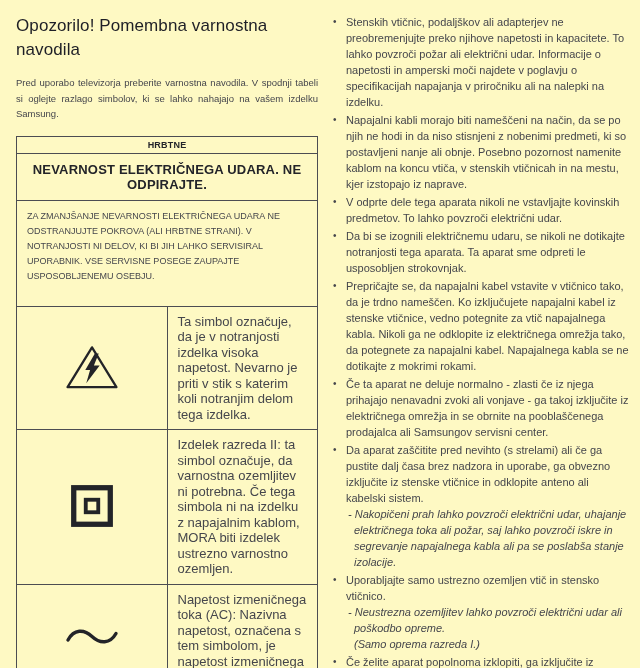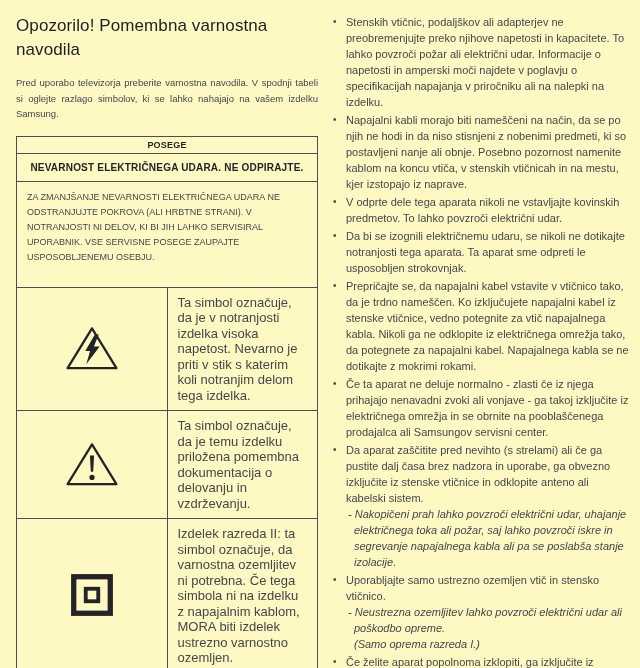--- a/index.html
+++ b/index.html
@@ -29,21 +29,21 @@
     font-size:9px;color:#45464c;
     table-layout:fixed;
   }
   table.symbols td{border:1px solid #4c4d52;vertical-align:middle;}
   .row-caution td{
     text-align:center;font-weight:bold;color:#232429;
     font-size:9px;padding:3px 4px;letter-spacing:.2px;
   }
   .row-danger td{
     text-align:center;font-weight:bold;color:#232429;
-    font-size:10px;padding:8px 0;letter-spacing:.2px;
+    font-size:13px;padding:8px 0;letter-spacing:.2px;
     border-bottom:2px solid #3c3d42;
   }
   .row-para td{
     padding:8px 26px 22px 10px;line-height:15px;font-size:9px;
     text-align:left;vertical-align:top;
   }
   td.sym{width:72px;text-align:center;padding:6px 4px;}
   td.desc{padding:7px 10px;line-height:15.5px;font-size:13px;white-space:pre-line;}
 
   .sec-title{
@@ -67,49 +67,39 @@
 
 <div class="page">
 
   <div class="col-left">
     <h1 class="doc-title">Opozorilo! Pomembna varnostna navodila</h1>
     <p class="intro">Pred uporabo televizorja preberite varnostna navodila. V spodnji tabeli si oglejte razlago simbolov, ki se lahko nahajajo na vašem izdelku Samsung.</p>
 
     <table class="symbols">
       <tbody>
         <tr class="row-caution">
-          <td colspan="2">POSEGE</td>
+          <td colspan="2">HRBTNE</td>
         </tr>
         <tr class="row-danger">
           <td colspan="2">NEVARNOST ELEKTRIČNEGA UDARA. NE ODPIRAJTE.</td>
         </tr>
         <tr class="row-para">
           <td colspan="2">ZA ZMANJŠANJE NEVARNOSTI ELEKTRIČNEGA UDARA NE ODSTRANJUJTE POKROVA (ALI HRBTNE STRANI). V NOTRANJOSTI NI DELOV, KI BI JIH LAHKO SERVISIRAL UPORABNIK. VSE SERVISNE POSEGE ZAUPAJTE USPOSOBLJENEMU OSEBJU.</td>
         </tr>
 
         <tr>
           <td class="sym">
             <svg width="54" height="46" viewBox="0 0 56 48">
               <polygon class="stroke" points="28,3.5 53.5,45 2.5,45" stroke-width="2.4" stroke-linejoin="round"></polygon>
               <path class="fill" d="M31 10 L21 27 L26 27 L22 41 L36 22.5 L30 22.5 L35 10 Z"></path>
             </svg>
           </td>
           <td class="desc">Ta simbol označuje, da je v notranjosti izdelka visoka napetost. Nevarno je priti v stik s katerim koli notranjim delom tega izdelka.</td>
         </tr>
 
-        <tr>
-          <td class="sym">
-            <svg width="54" height="46" viewBox="0 0 56 48">
-              <polygon class="stroke" points="28,3.5 53.5,45 2.5,45" stroke-width="2.4" stroke-linejoin="round"></polygon>
-              <polygon class="fill" points="25.8,15 30.2,15 29.2,32 26.8,32"></polygon>
-              <circle class="fill" cx="28" cy="38" r="2.7"></circle>
-            </svg>
-          </td>
-          <td class="desc">Ta simbol označuje, da je temu izdelku priložena pomembna dokumentacija o delovanju in vzdrževanju.</td>
-        </tr>
 
         <tr>
           <td class="sym">
             <svg width="54" height="50" viewBox="0 0 56 52">
               <rect class="stroke" x="9" y="7" width="38" height="38" stroke-width="5.5"></rect>
               <rect class="stroke" x="21.5" y="19.5" width="13" height="13" stroke-width="4"></rect>
             </svg>
           </td>
           <td class="desc">Izdelek razreda II: ta simbol označuje, da varnostna ozemljitev ni potrebna. Če tega simbola ni na izdelku z napajalnim kablom, MORA biti izdelek ustrezno varnostno ozemljen.</td>
         </tr>

